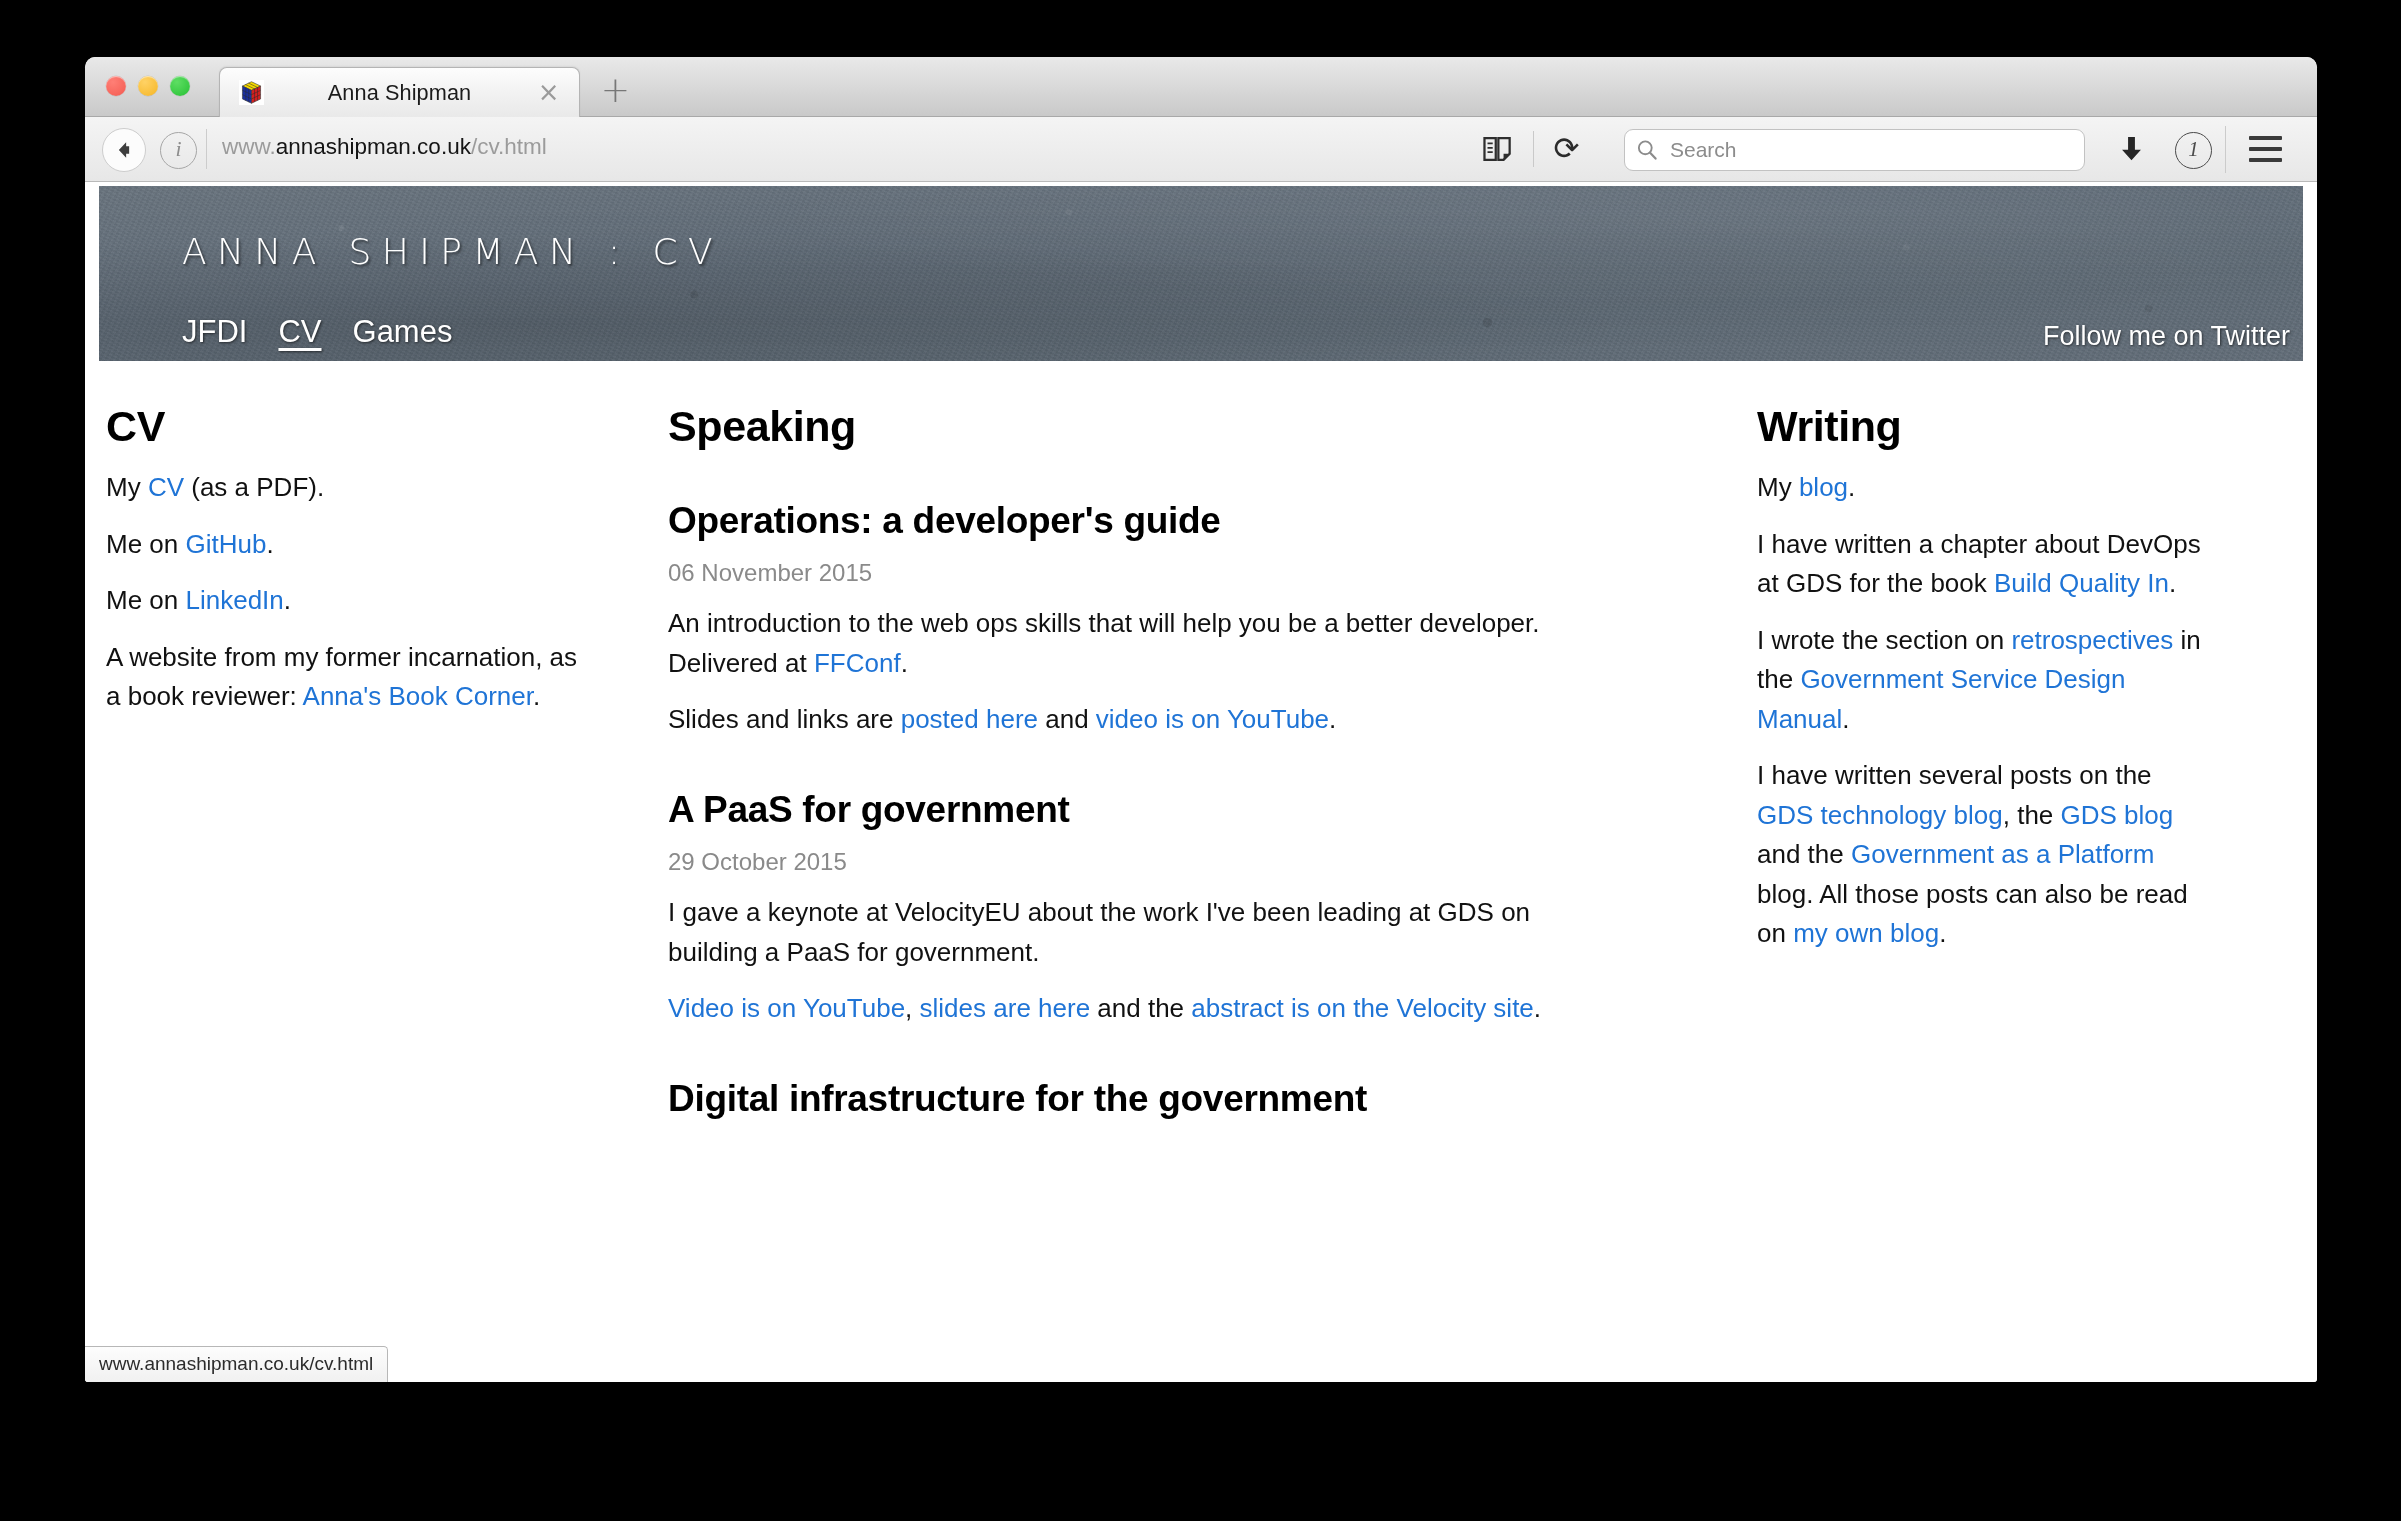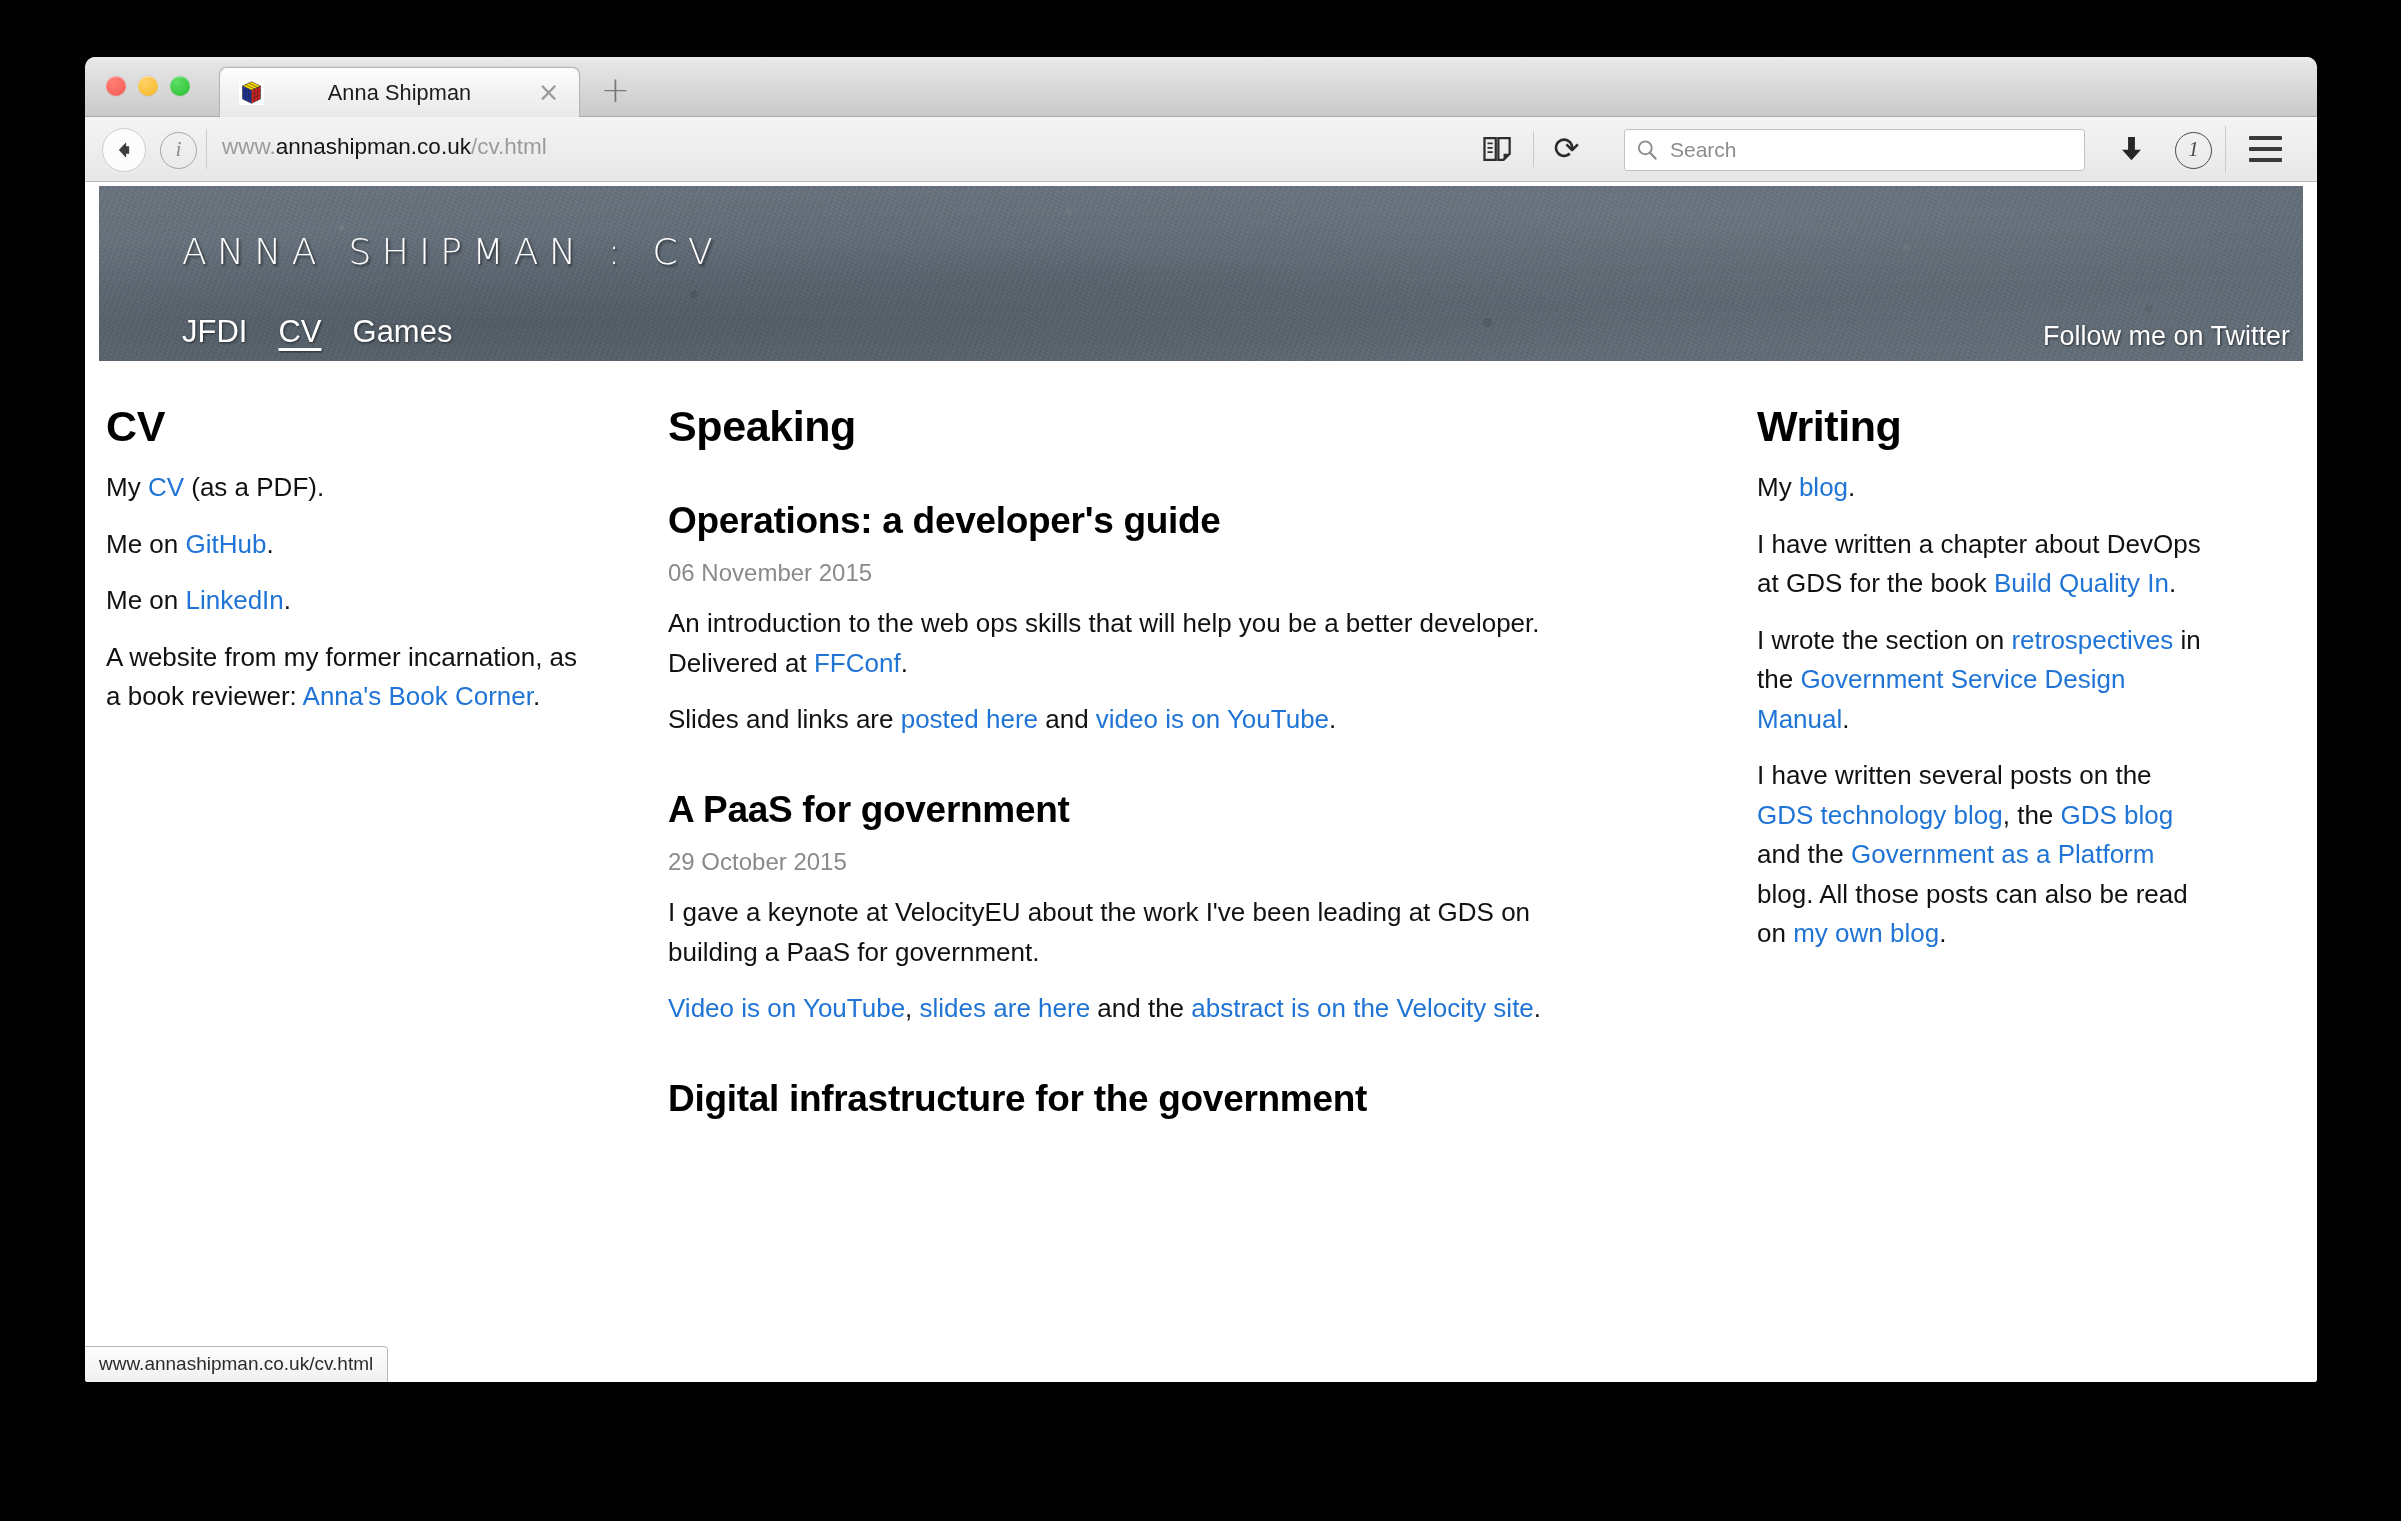--- a/index.html
+++ b/index.html
@@ -164,21 +164,21 @@
     text-align: center;
     color: #2b2b2b;
     font-family: "DejaVu Sans", sans-serif;
   }
   #search-box {
     position: absolute;
     left: 1539px; top: 12px;
     width: 459px; height: 40px;
     background: #ffffff;
     border: 0.9px solid #c2c2c2;
-    border-radius: 3px;
+    border-radius: 9px;
   }
   #search-icon-wrap {
     position: absolute;
     left: 10.4px; top: 7.8px;
     width: 24px; height: 24px;
   }
   #search-placeholder {
     position: absolute;
     left: 45px; top: 7.8px;
     font-size: 21px;

